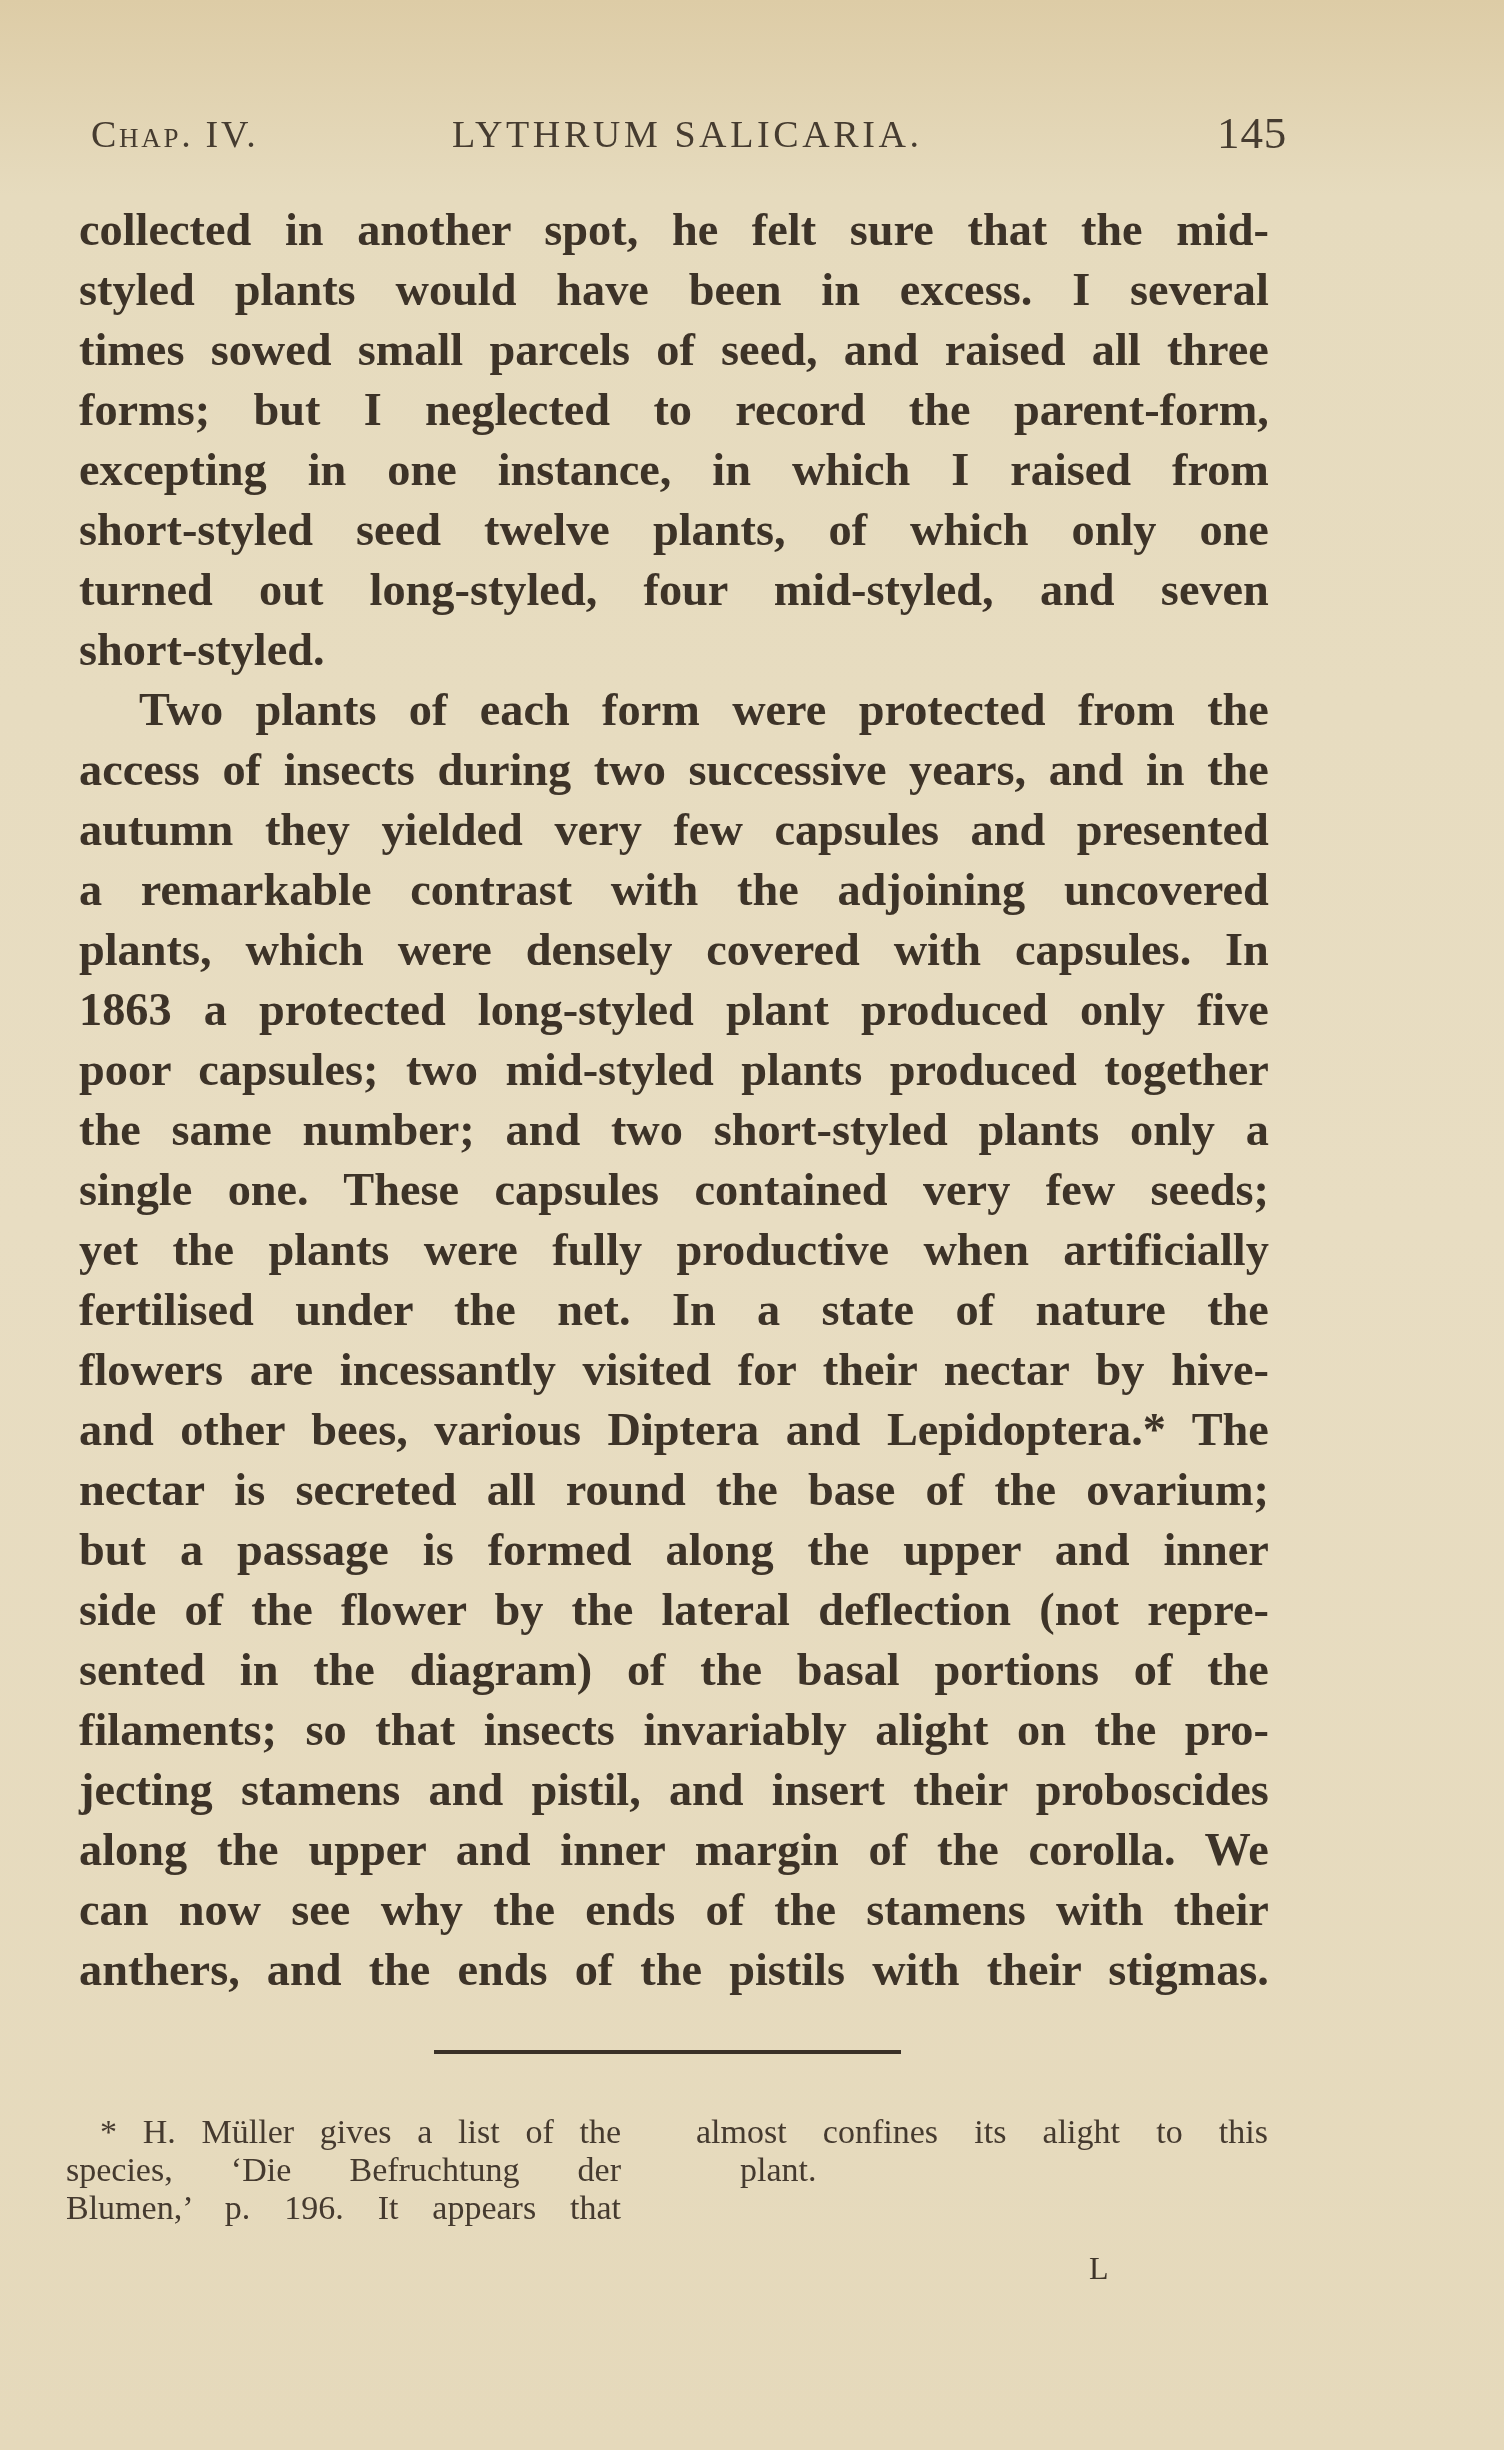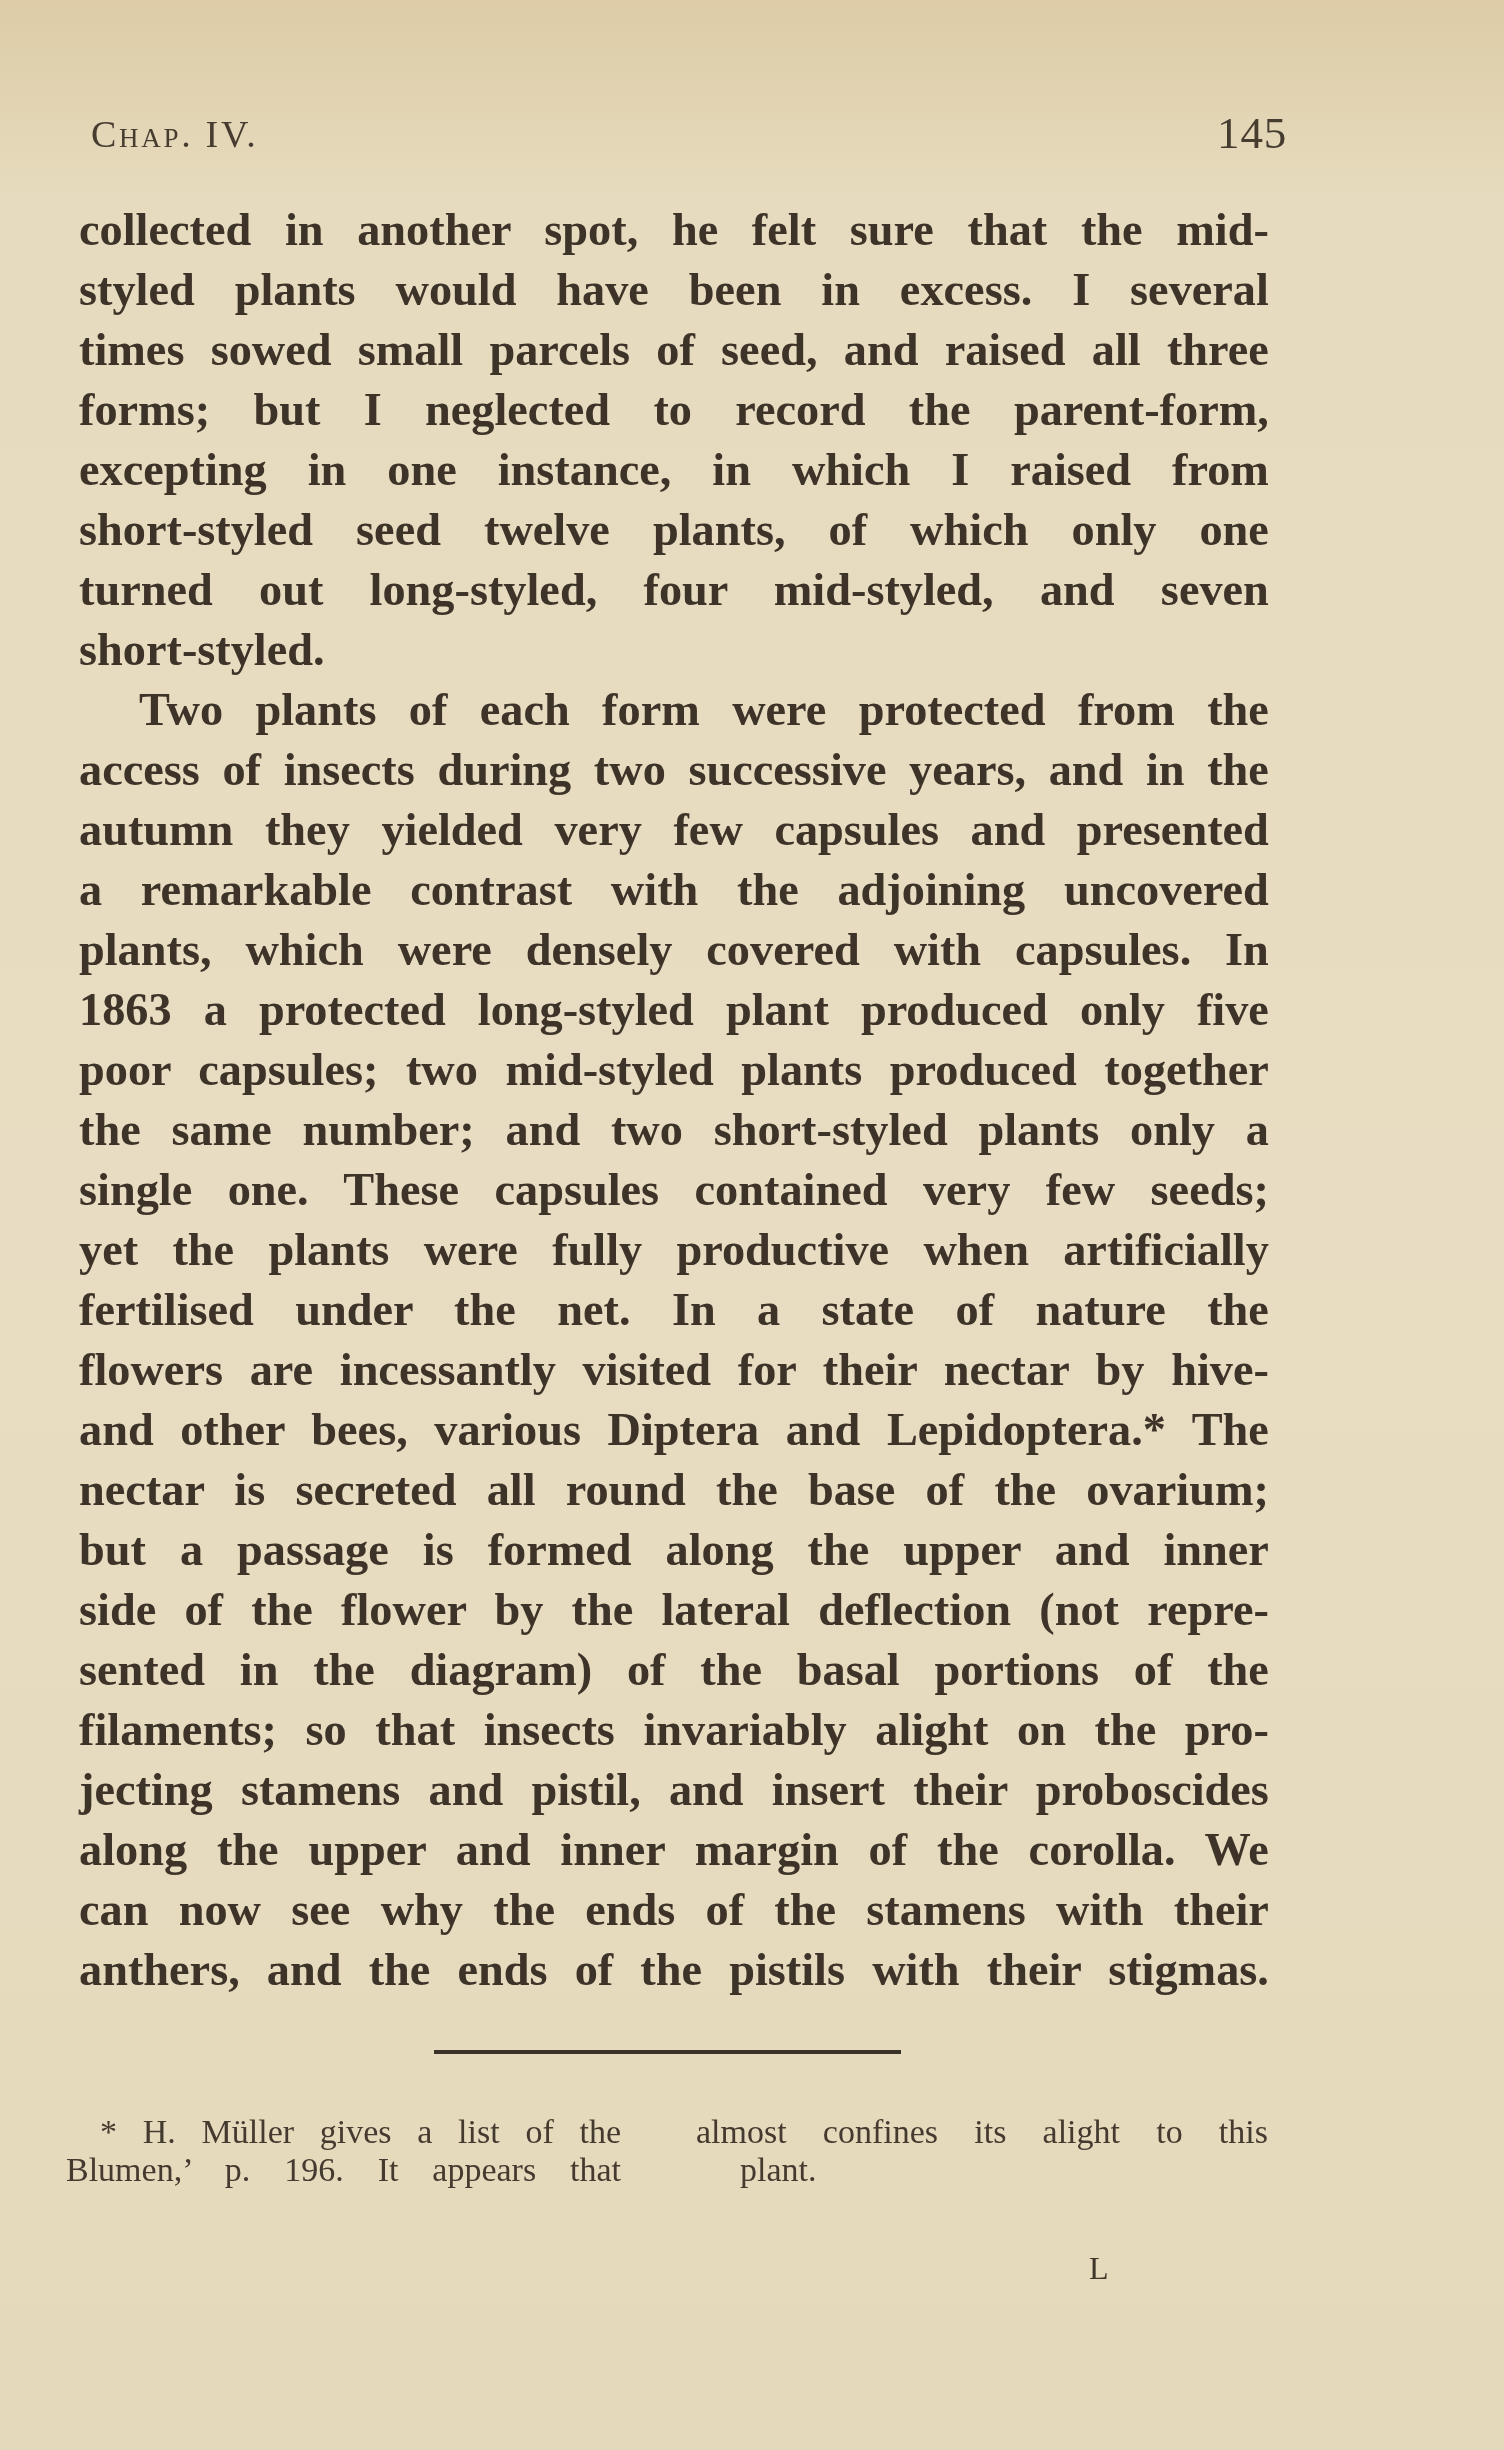--- a/index.html
+++ b/index.html
@@ -120,20 +120,21 @@
       color: #3f352a;
     }
   </style>
 </head>
 <body>
 
 <div class="page">
 
   <div class="running-head">
     <span class="chap">Chap. IV.</span>
+    <span class="title">LYTHRUM SALICARIA.</span>
     <span class="folio">145</span>
   </div>
 
   <div class="body-text">
     <span class="line">collected in another spot, he felt sure that the mid-</span>
     <span class="line">styled plants would have been in excess. I several</span>
     <span class="line">times sowed small parcels of seed, and raised all three</span>
     <span class="line">forms; but I neglected to record the parent-form,</span>
     <span class="line">excepting in one instance, in which I raised from</span>
     <span class="line">short-styled seed twelve plants, of which only one</span>
@@ -161,20 +162,21 @@
     <span class="line">along the upper and inner margin of the corolla. We</span>
     <span class="line">can now see why the ends of the stamens with their</span>
     <span class="line">anthers, and the ends of the pistils with their stigmas.</span>
   </div>
 
   <div class="rule"></div>
 
   <div class="footnotes">
     <div class="fn-col left">
       <span class="fn-line indent">* H. Müller gives a list of the</span>
+      <span class="fn-line">species, ‘Die Befruchtung der</span>
       <span class="fn-line">Blumen,’ p. 196. It appears that</span>
     </div>
     <div class="fn-col right">
       <span class="fn-line">almost confines its alight to this</span>
       <span class="fn-line last">plant.</span>
     </div>
   </div>
 
   <div class="signature">L</div>
 

